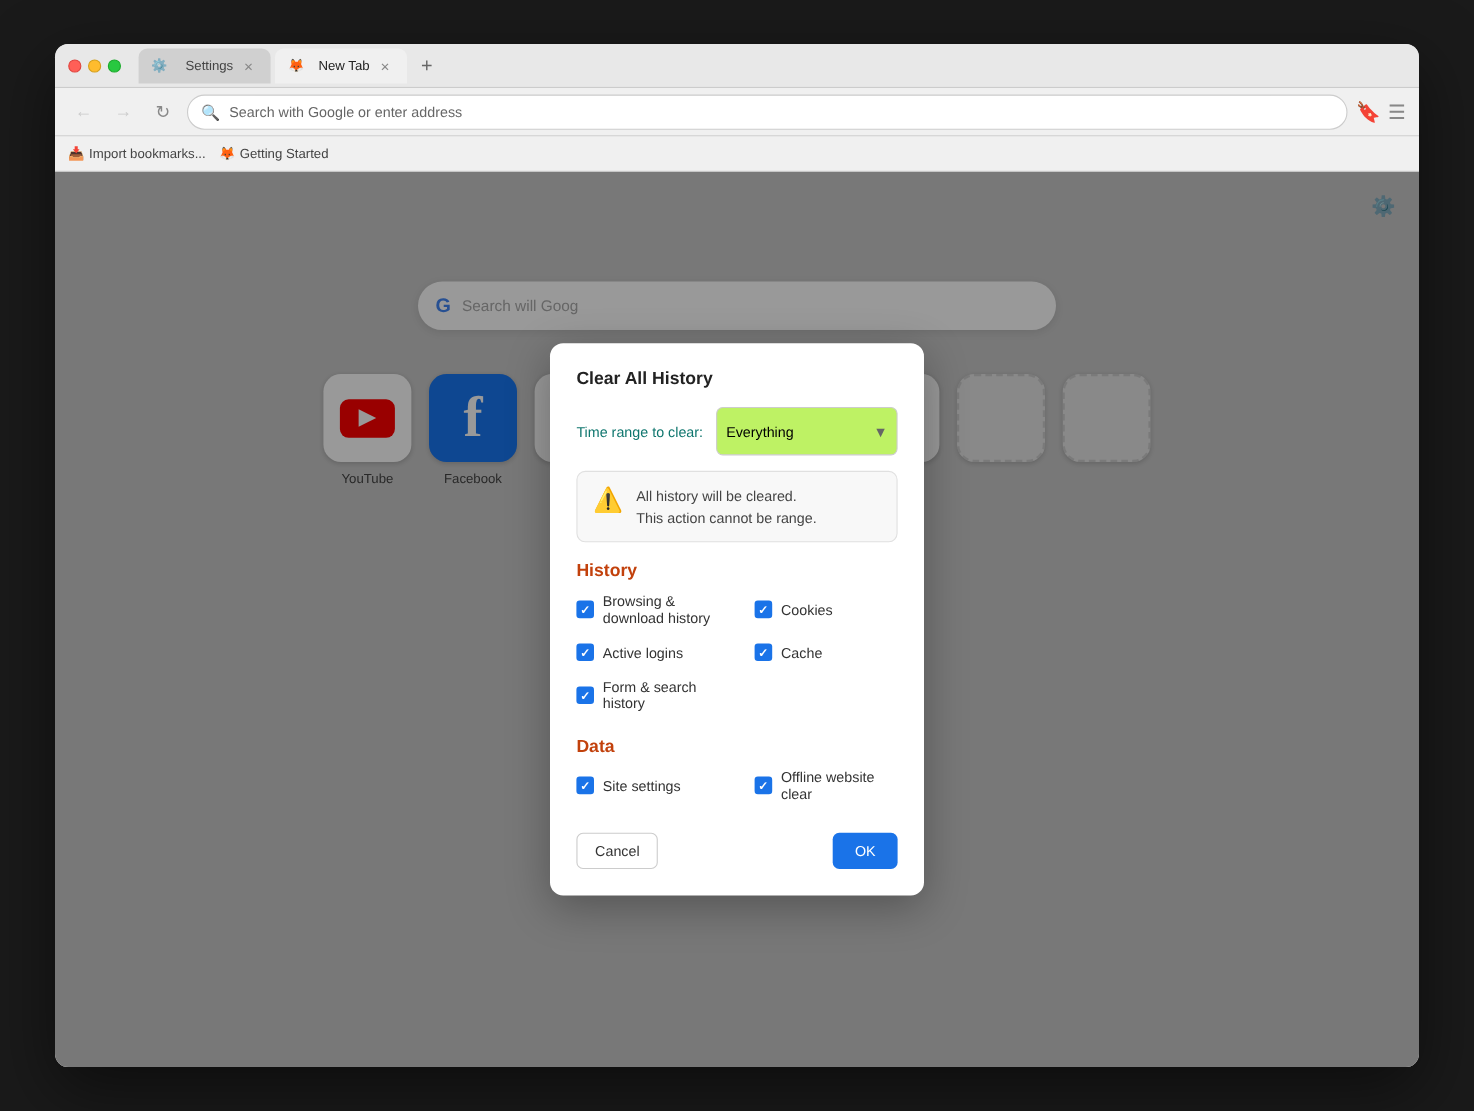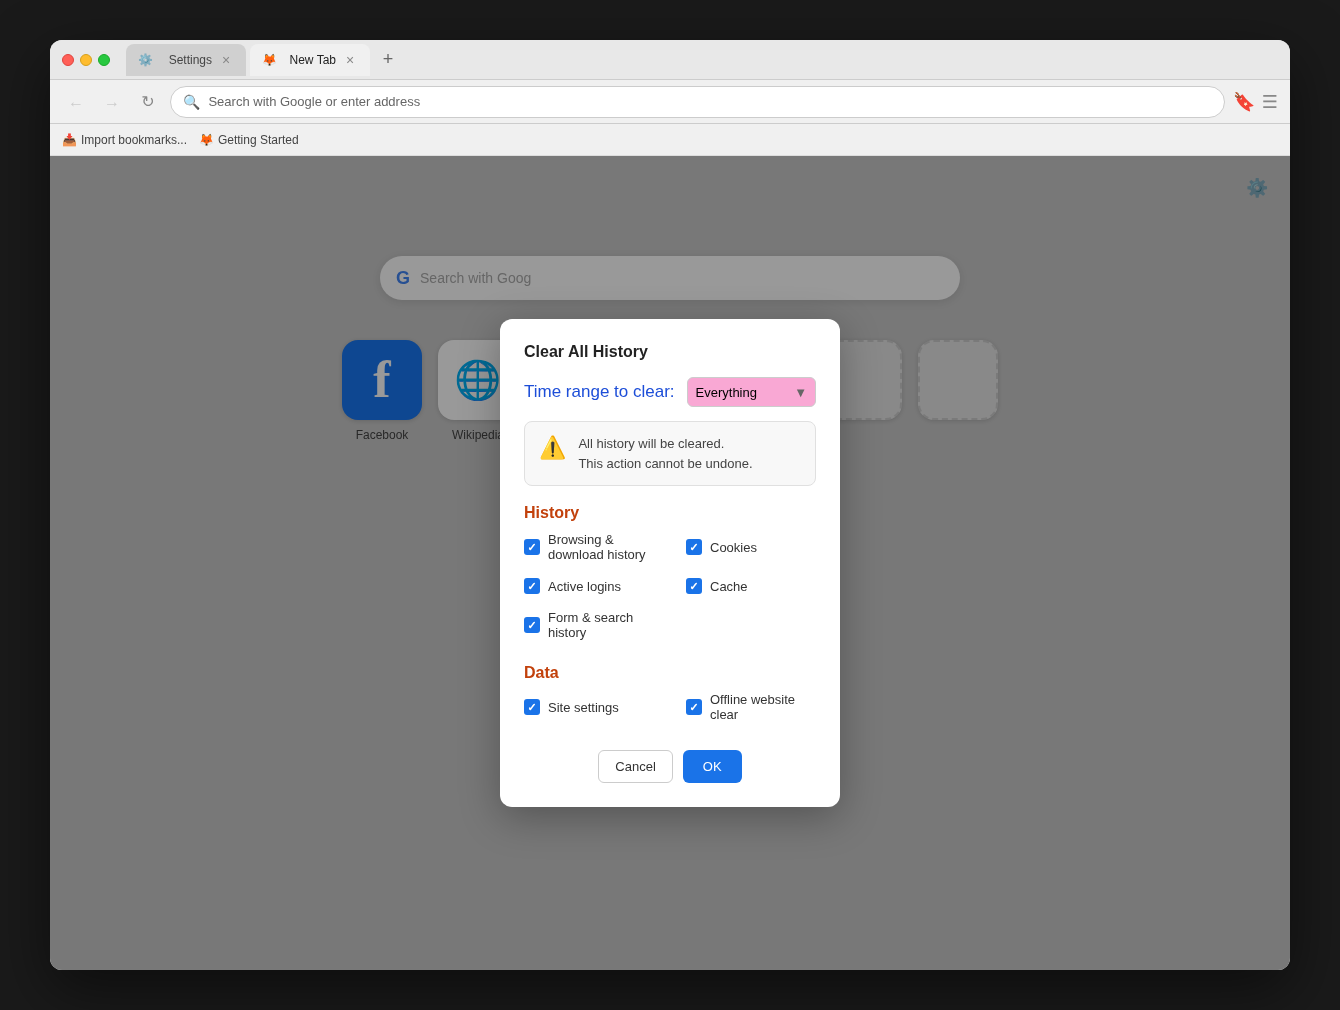--- a/index.html
+++ b/index.html
@@ -266,32 +266,32 @@
       color: #222;
       margin-bottom: 16px;
     }
     .time-range-row {
       display: flex;
       align-items: center;
       gap: 12px;
       margin-bottom: 14px;
     }
     .time-range-label {
-      font-size: 17px;
-      color: #1d4ed8;
+      font-size: 13px;
+      color: #0f766e;
       white-space: nowrap;
     }
     .time-range-select {
       flex: 1;
-      height: 30px;
+      height: 44px;
       border: 1px solid #ccc;
       border-radius: 6px;
       padding: 0 8px;
       font-size: 13px;
-      background: #f9a8d4;
+      background: #bef264;
       cursor: pointer;
       display: flex;
       align-items: center;
       justify-content: space-between;
     }
     .warning-box {
       background: #f8f8f8;
       border: 1px solid #e0e0e0;
       border-radius: 8px;
       padding: 12px 14px;
@@ -344,21 +344,21 @@
     }
     .checkboxes-grid {
       display: grid;
       grid-template-columns: 1fr 1fr;
       gap: 8px 32px;
       margin-bottom: 16px;
     }
     .data-section { margin-top: 4px; }
     .modal-buttons {
       display: flex;
-      justify-content: center;
+      justify-content: space-between;
       gap: 10px;
       margin-top: 20px;
     }
     .btn-cancel {
       padding: 8px 16px;
       border: 1px solid #ccc;
       border-radius: 6px;
       background: white;
       font-size: 13px;
       cursor: pointer;
@@ -463,25 +463,31 @@
     </div>
   </div>
 
   <div class="browser-content">
 
     <div class="new-tab-page">
       <div class="gear-btn">⚙️</div>
 
       <div class="search-bar">
         <span class="google-g">G</span>
-        <span class="search-text">Search with Goog</span>
+        <span class="search-text">Search will Goog</span>
       </div>
 
       <div class="shortcuts-grid">
 
+        <div class="shortcut-item">
+          <div class="shortcut-icon yt-icon">
+            <div class="icon-yt"></div>
+          </div>
+          <span class="shortcut-label">YouTube</span>
+        </div>
 
         <div class="shortcut-item">
           <div class="shortcut-icon fb-bg">
             <span class="icon-fb">f</span>
           </div>
           <span class="shortcut-label">Facebook</span>
         </div>
 
         <div class="shortcut-item">
           <div class="shortcut-icon" style="background:white;">
@@ -534,21 +540,21 @@
           <div class="time-range-select">
             <span>Everything</span>
             <span style="color:#666;">▼</span>
           </div>
         </div>
 
         <div class="warning-box">
           <span class="warning-icon">⚠️</span>
           <div class="warning-text">
             <div>All history will be cleared.</div>
-            <div>This action cannot be undone.</div>
+            <div>This action cannot be range.</div>
           </div>
         </div>
 
         <div class="section-title">History</div>
         <div class="checkboxes-grid">
 
           <div class="checkbox-row">
             <div class="checkbox"></div>
             <span class="checkbox-label">Browsing &amp; download history</span>
           </div>

